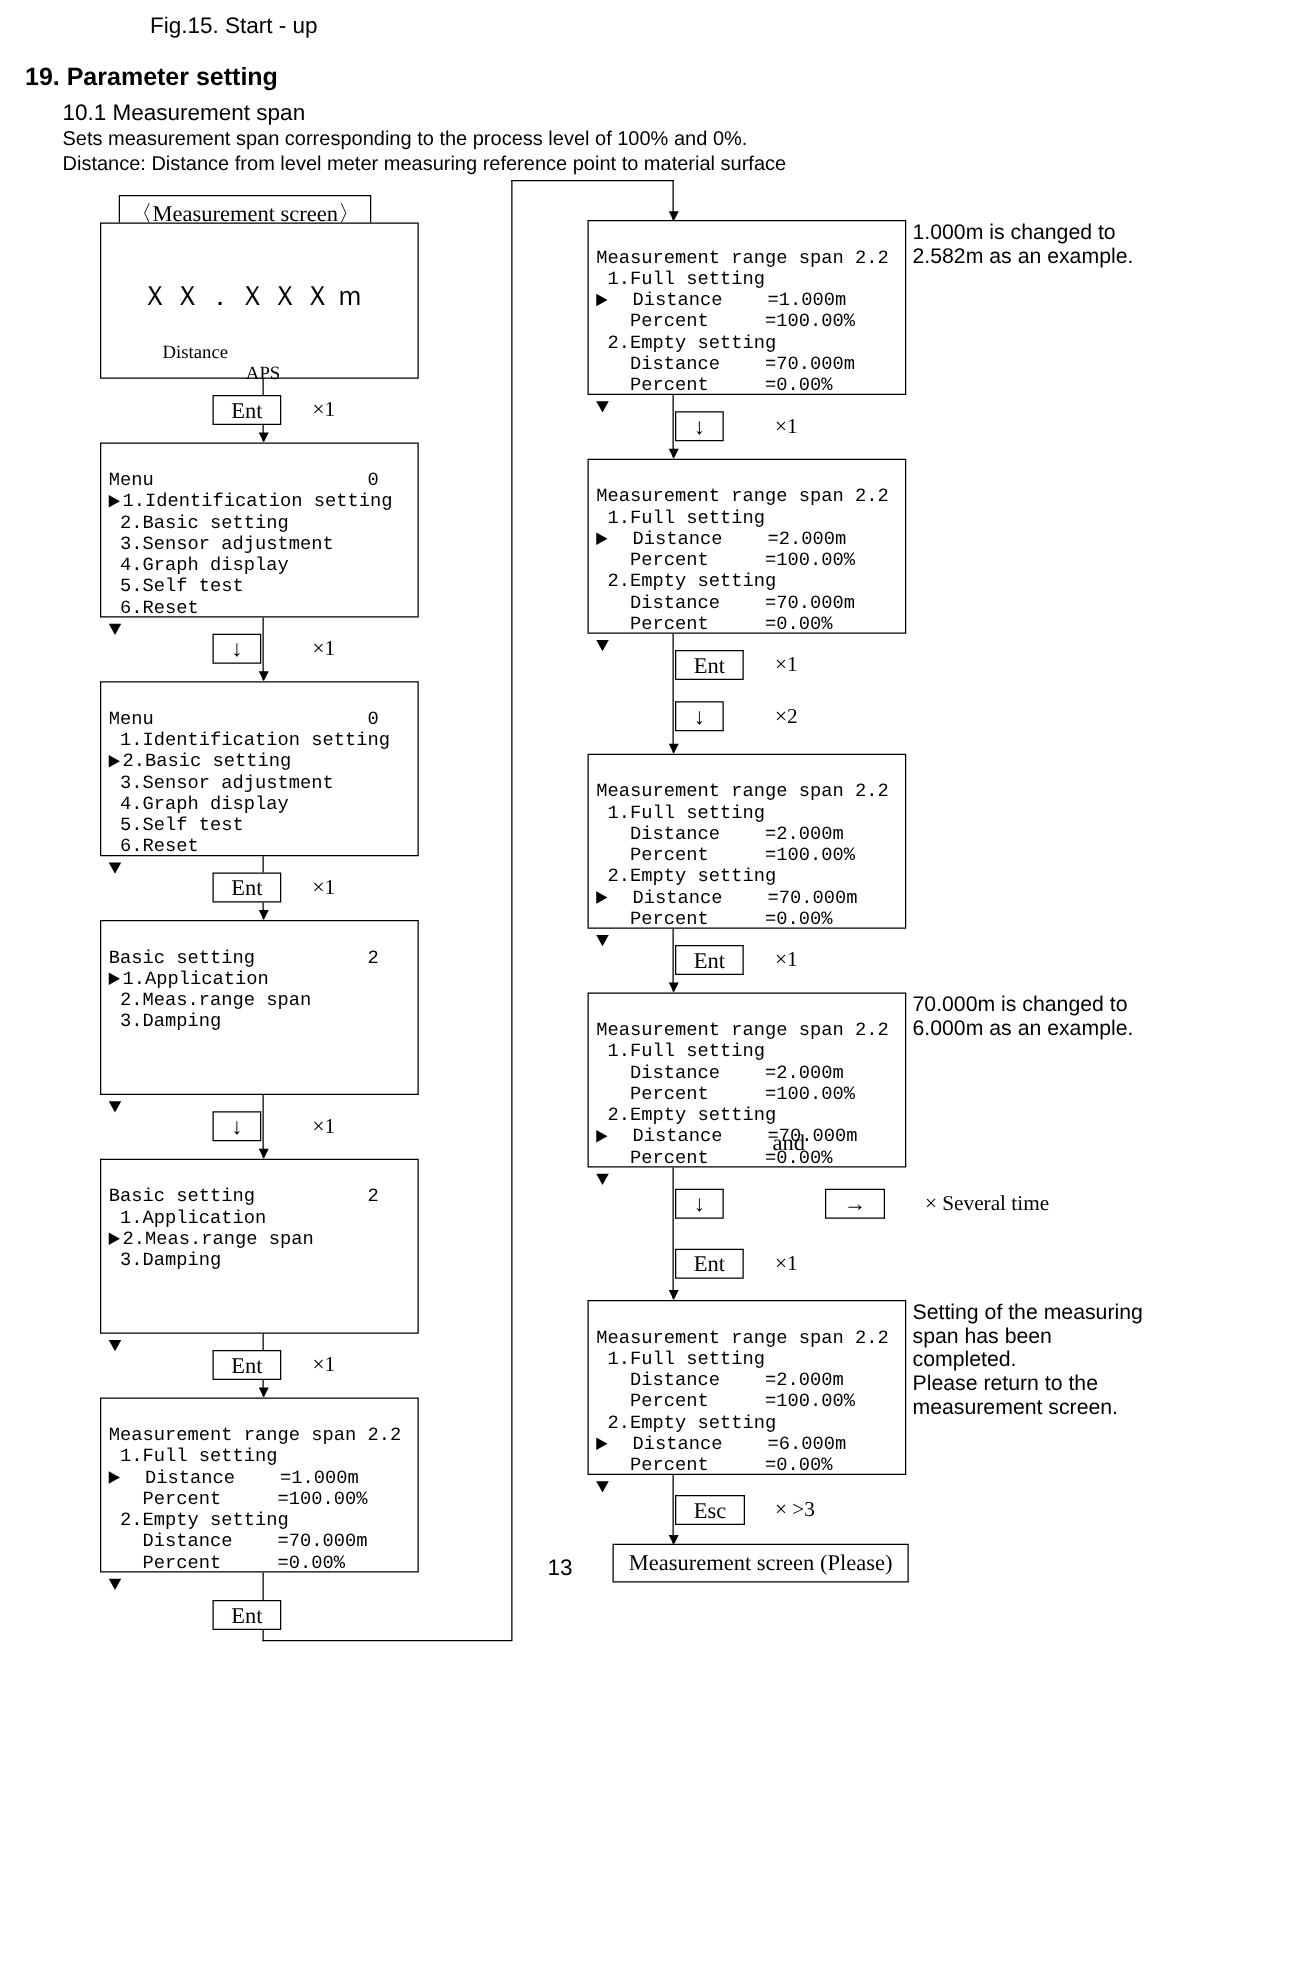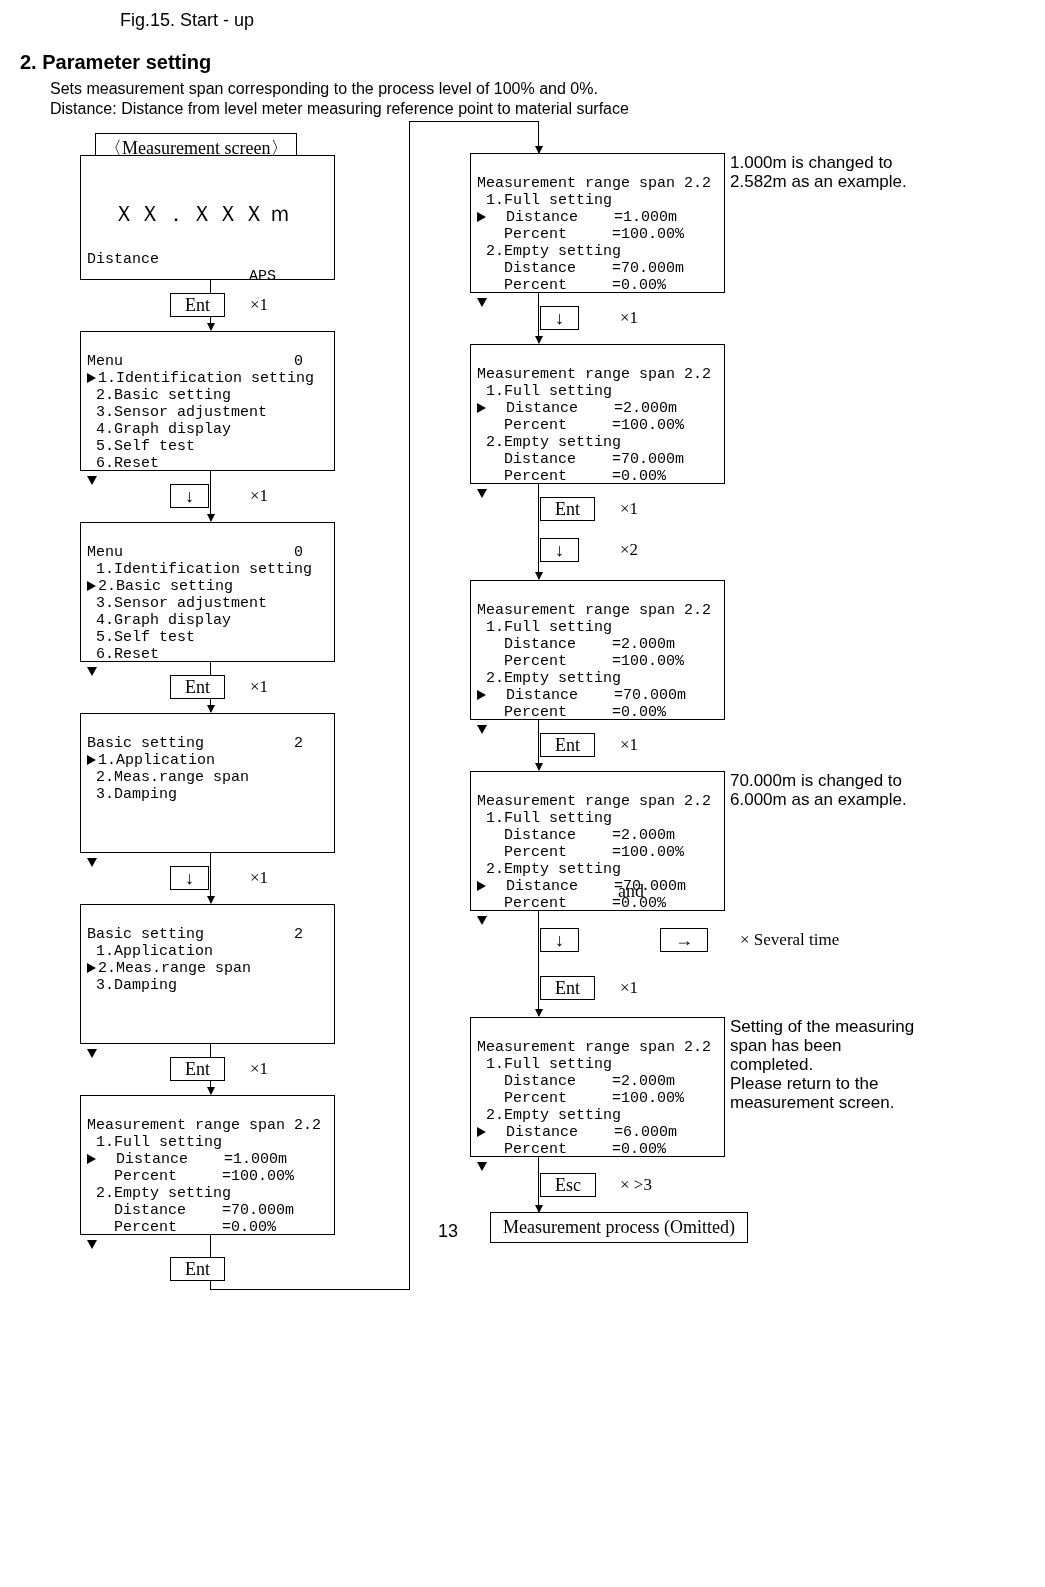--- a/index.html
+++ b/index.html
@@ -13,33 +13,34 @@
   .screen-title-box{position:absolute;border:1px solid #000;background:#fff;font-family:"Times New Roman",serif;font-size:18px;padding:2px 8px;}
   .btn{position:absolute;border:1px solid #000;background:#fff;font-family:"Times New Roman",serif;font-size:18px;text-align:center;box-sizing:border-box;padding:0 14px;line-height:22px;height:24px;}
   .times{position:absolute;font-family:"Times New Roman",serif;font-size:17px;}
   .annot{position:absolute;font-family:Arial,Helvetica,sans-serif;font-size:17px;line-height:19px;}
   .arrow-v{position:absolute;width:0;border-left:1px solid #000;}
   .arrow-v .head{position:absolute;left:-4px;bottom:-1px;width:0;height:0;border-left:4px solid transparent;border-right:4px solid transparent;border-top:8px solid #000;}
   .arrow-h{position:absolute;height:0;border-top:1px solid #000;}
   .tri-down{display:inline-block;width:0;height:0;border-left:5px solid transparent;border-right:5px solid transparent;border-top:9px solid #000;vertical-align:middle;}
   .tri-right{display:inline-block;width:0;height:0;border-top:5px solid transparent;border-bottom:5px solid transparent;border-left:9px solid #000;vertical-align:middle;margin-right:2px;}
   .kana{font-family:"MS PGothic","Hiragino Kaku Gothic Pro",sans-serif;letter-spacing:4px;}
-  .lbl{font-family:Liberation Mono, monospace;}
+  .lbl{font-family:Liberation Serif, serif;margin-left:43px;}
   .corner{position:absolute;width:0;border-left:1px solid #000;}
   .page-num{position:absolute;font-size:18px;}
   .omit{position:absolute;border:1px solid #000;background:#fff;font-family:"Times New Roman",serif;font-size:18px;padding:4px 12px;}
   .and{position:absolute;font-family:"Times New Roman",serif;font-size:18px;}
 </style>
 </head>
 <body>
 
 <div class="page">
 
 <div class="fig-caption">Fig.15. Start - up</div>
-<div class="h10">2. Parameter setting</div>
+<div class="h10">19. Parameter setting</div>
+<div class="sub">10.1 Measurement span</div>
 <div class="body">Sets measurement span corresponding to the process level of 100% and 0%.</div>
 <div class="body">Distance: Distance from level meter measuring reference point to material surface</div>
 
 <div class="flow">
 
   <div class="screen-title-box" style="left:75px;top:0px;">〈Measurement screen〉</div>
 
   <div class="screen" style="left:60px;top:22px;width:255px;height:125px;">
 <span>　　　　　　　　　　</span>
 <span class="kana" style="font-size:22px;line-height:40px;">　ＸＸ．ＸＸＸｍ</span>
@@ -225,18 +226,18 @@
 completed.
 Please return to the
 measurement screen.</div>
 
   <div class="arrow-v" style="left:518px;top:1024px;height:55px;">
         <div class="head"></div>
       </div>
   <div class="btn" style="left:520px;top:1040px;">Esc</div>
   <div class="times" style="left:600px;top:1042px;">× &gt;3</div>
 
-  <div class="omit" style="left:470px;top:1079px;">Measurement process (Omitted)</div>
+  <div class="omit" style="left:470px;top:1079px;">Measurement screen (Please)</div>
 
   <div class="page-num" style="left:418px;top:1088px;">13</div>
 
 </div>
 </div>
 
 </body></html>

